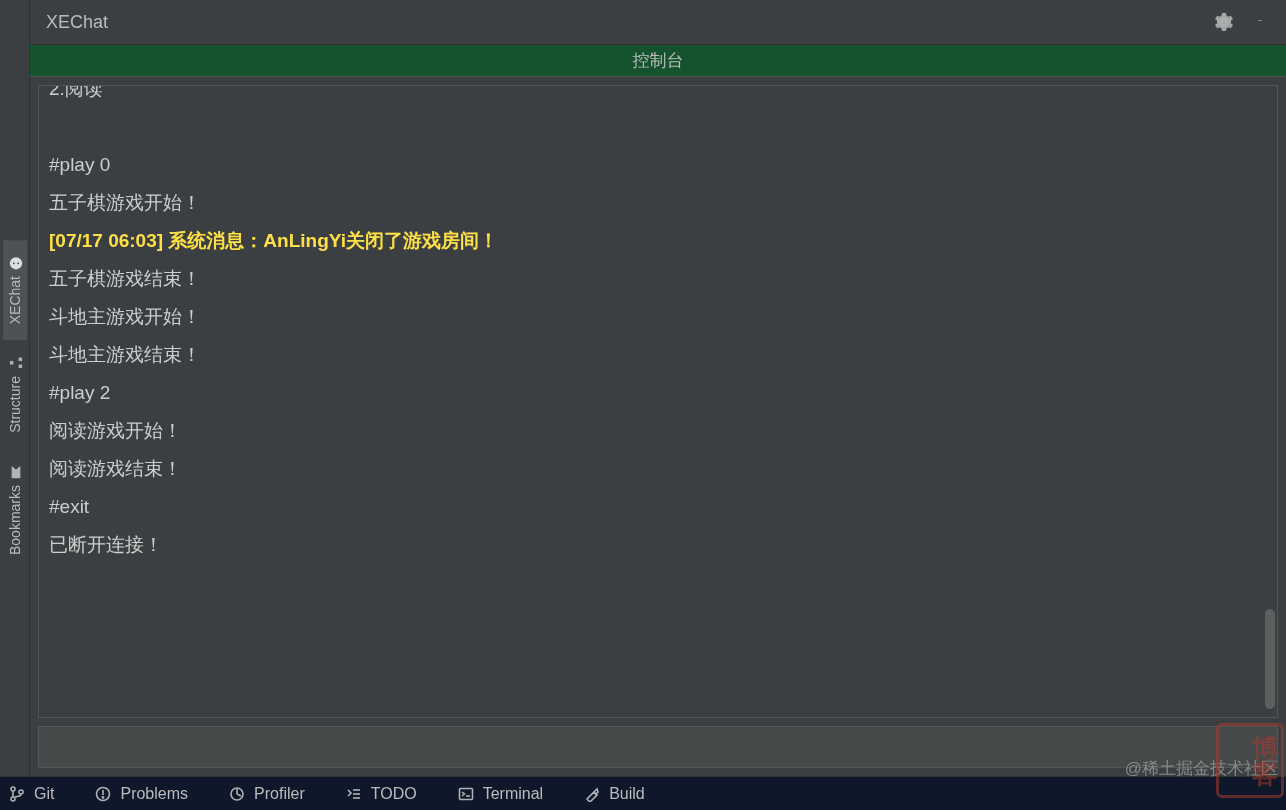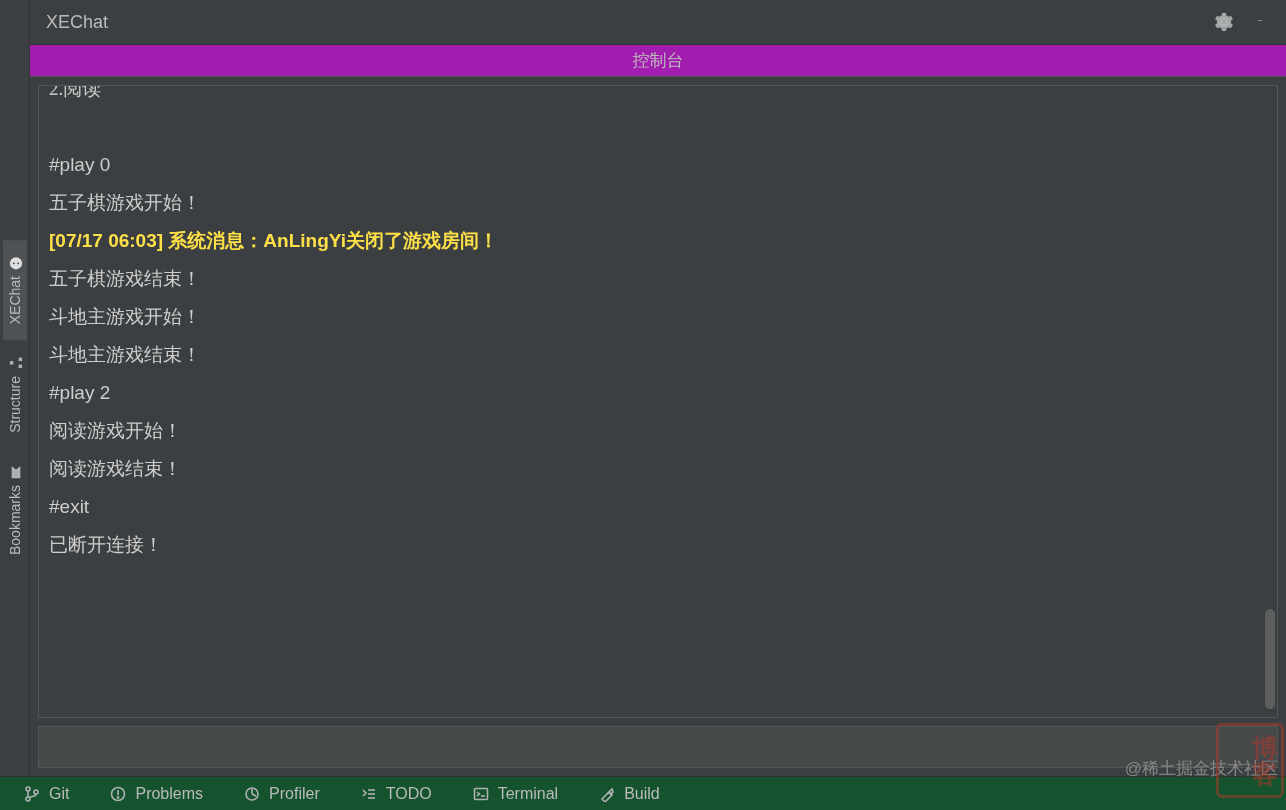--- a/index.html
+++ b/index.html
@@ -78,21 +78,21 @@
       cursor: pointer;
       width: 20px;
       height: 20px;
       display: flex;
       align-items: center;
       justify-content: center;
       color: #afb1b3;
     }
     .console-title-bar {
       height: 32px;
-      background: #a21caf;
+      background: #14532d;
       display: flex;
       align-items: center;
       justify-content: center;
       font-size: 17px;
       color: #bbbbbb;
       border-bottom: 1px solid #555555;
     }
     .console-container {
       flex: 1;
       background: #3c3f41;
@@ -143,25 +143,25 @@
       height: 100%;
       background: transparent;
       border: none;
       outline: none;
       color: #bbbbbb;
       font-size: 17px;
       padding: 0 10px;
     }
     .bottom-bar {
       height: 34px;
-      background: #14532d;
+      background: #0f172a;
       border-top: 1px solid #323232;
       display: flex;
       align-items: center;
-      padding: 0 23px;
+      padding: 0 8px;
       gap: 40px;
     }
     .bottom-item {
       display: flex;
       align-items: center;
       gap: 8px;
       font-size: 16px;
       color: #bbbbbb;
       cursor: pointer;
     }
@@ -253,21 +253,21 @@
         </span>
       </div>
     </div>
 
     <div class="console-title-bar">
       <span>控制台</span>
     </div>
 
     <div class="console-container">
       <div class="console-output" id="console-output">
-        <div class="console-line" style="margin-top: -24px; font-family: Liberation Serif, serif;">2.阅读</div>
+        <div class="console-line" style="margin-top: -24px;">2.阅读</div>
           <div class="console-line empty"></div>
           <div class="console-line">#play 0</div>
           <div class="console-line">五子棋游戏开始！</div>
           <div class="console-line system-msg">[07/17 06:03] 系统消息：AnLingYi关闭了游戏房间！</div>
           <div class="console-line">五子棋游戏结束！</div>
           <div class="console-line">斗地主游戏开始！</div>
           <div class="console-line">斗地主游戏结束！</div>
           <div class="console-line">#play 2</div>
           <div class="console-line">阅读游戏开始！</div>
           <div class="console-line">阅读游戏结束！</div>

